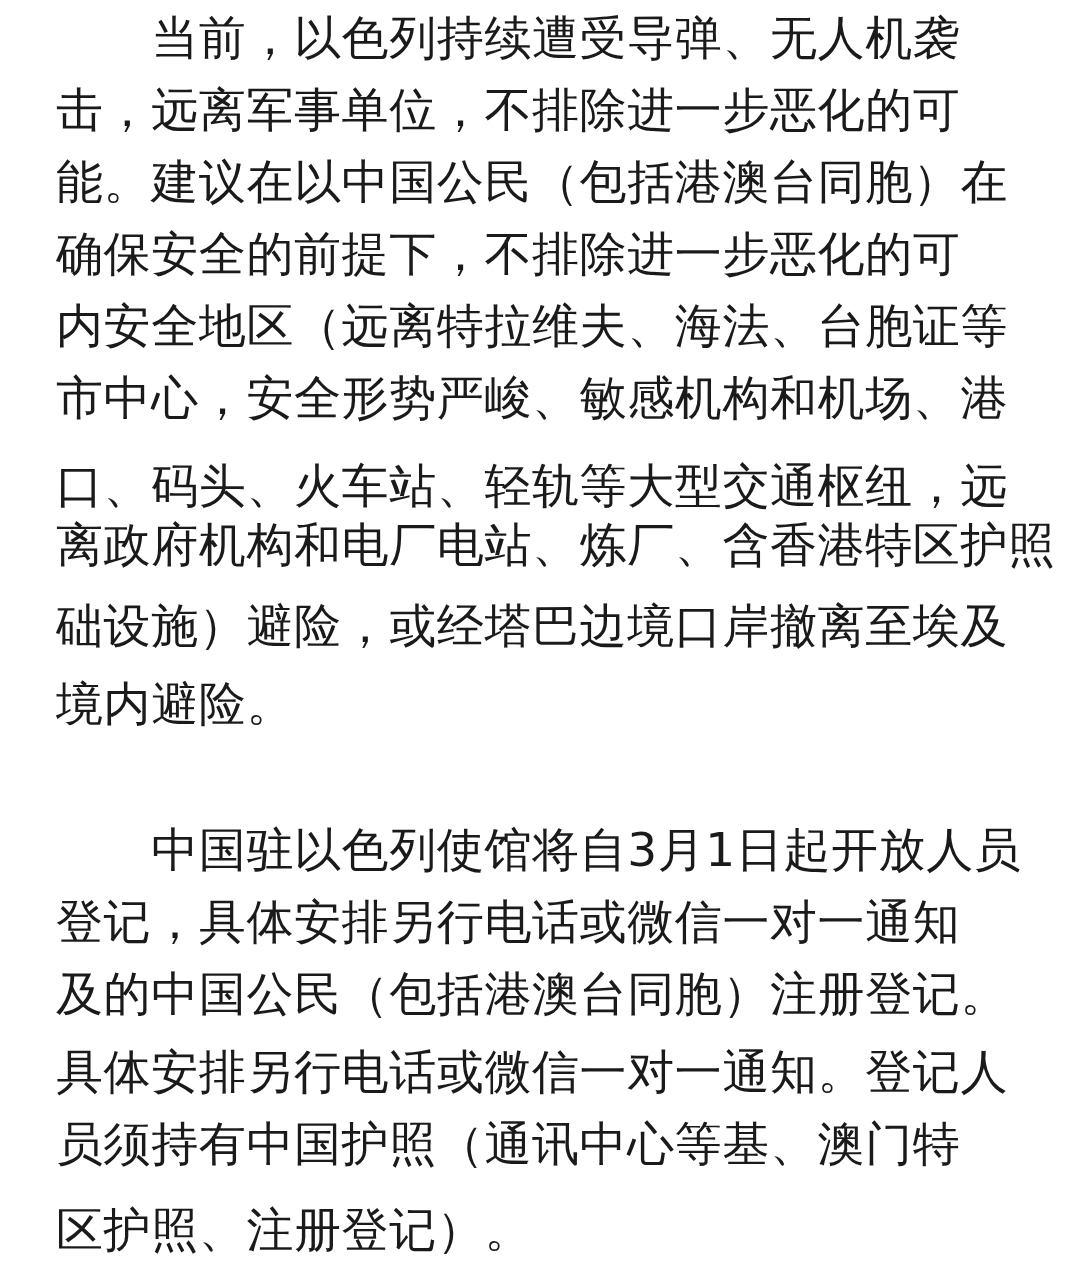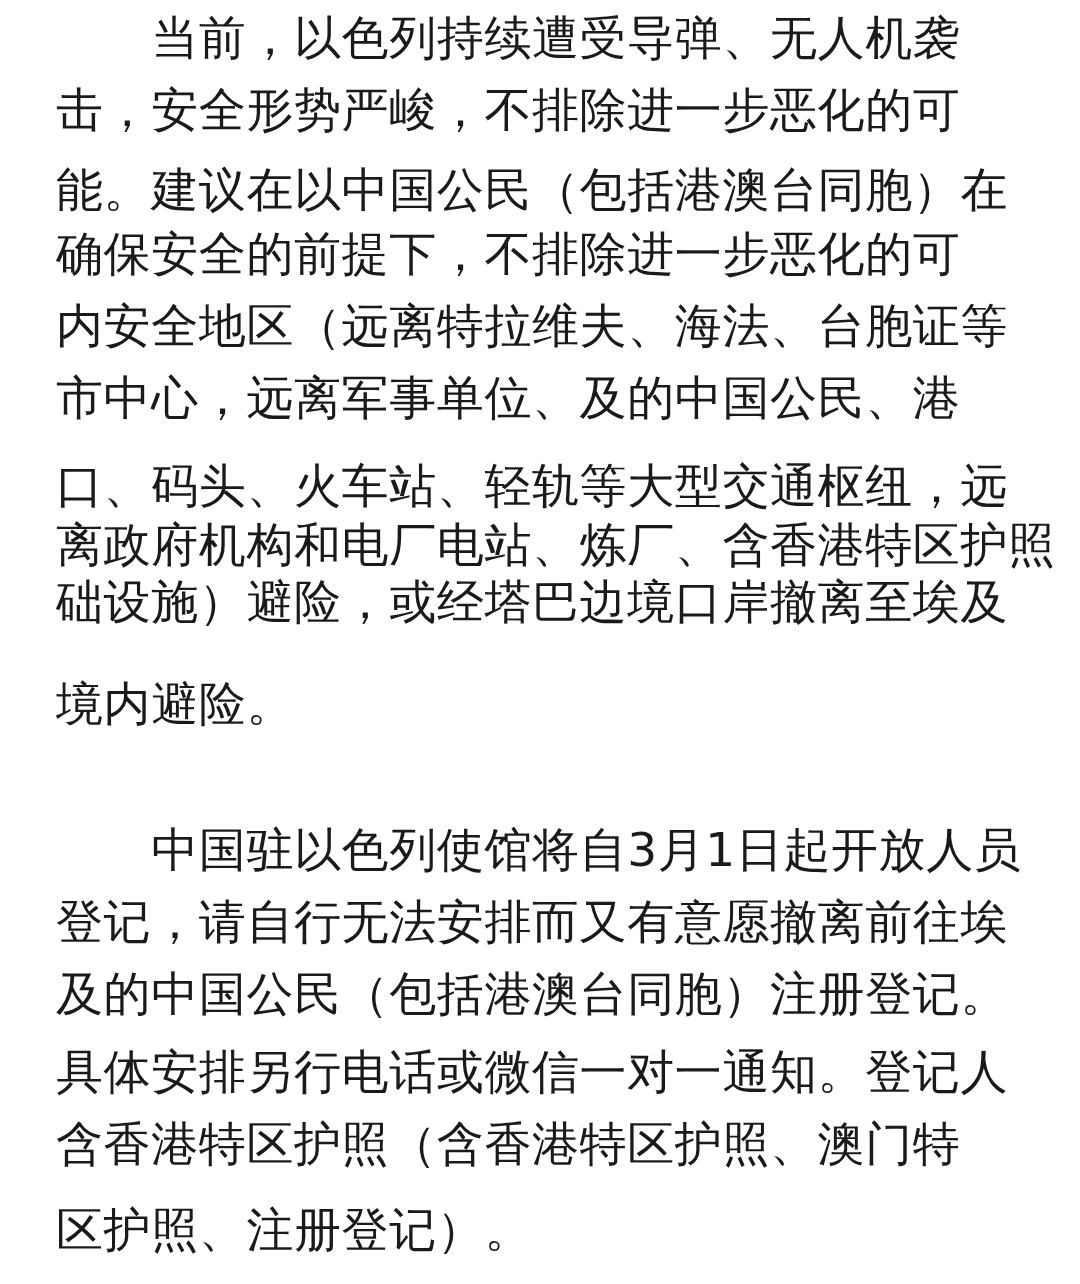--- a/index.html
+++ b/index.html
@@ -32,32 +32,32 @@
       white-space: nowrap;
       letter-spacing: 0.6px;
     }
   </style>
 </head>
 <body>
 
 <div class="doc">
   <div>
     <div class="line" style="top:8px">　　当前，以色列持续遭受导弹、无人机袭</div>
-    <div class="line" style="top:80px">击，安全形势严峻，不排除进一步恶化的可</div>
-    <div class="line" style="top:160px">能。建议在以中国公民（包括港澳台同胞）在</div>
+    <div class="line" style="top:80px">击，远离军事单位，不排除进一步恶化的可</div>
+    <div class="line" style="top:152px">能。建议在以中国公民（包括港澳台同胞）在</div>
     <div class="line" style="top:224px">确保安全的前提下，不排除进一步恶化的可</div>
     <div class="line" style="top:296px">内安全地区（远离特拉维夫、海法、台胞证等</div>
-    <div class="line" style="top:368px">市中心，远离军事单位、及的中国公民、港</div>
+    <div class="line" style="top:368px">市中心，安全形势严峻、敏感机构和机场、港</div>
     <div class="line" style="top:456px">口、码头、火车站、轻轨等大型交通枢纽，远</div>
     <div class="line" style="top:515px">离政府机构和电厂电站、炼厂、含香港特区护照</div>
-    <div class="line" style="top:572px">础设施）避险，或经塔巴边境口岸撤离至埃及</div>
+    <div class="line" style="top:596px">础设施）避险，或经塔巴边境口岸撤离至埃及</div>
     <div class="line" style="top:674px">境内避险。</div>
   </div>
 
   <div>
     <div class="line" style="top:820px">　　中国驻以色列使馆将自3月1日起开放人员</div>
-    <div class="line" style="top:892px">登记，请自行无法安排而又有意愿撤离前往埃</div>
+    <div class="line" style="top:892px">登记，具体安排另行电话或微信一对一通知</div>
     <div class="line" style="top:964px">及的中国公民（包括港澳台同胞）注册登记。</div>
     <div class="line" style="top:1042px">具体安排另行电话或微信一对一通知。登记人</div>
-    <div class="line" style="top:1114px">含香港特区护照（含香港特区护照、澳门特</div>
+    <div class="line" style="top:1114px">员须持有中国护照（通讯中心等基、澳门特</div>
     <div class="line" style="top:1200px">区护照、注册登记）。</div>
   </div>
 </div>
 
 </body></html>

